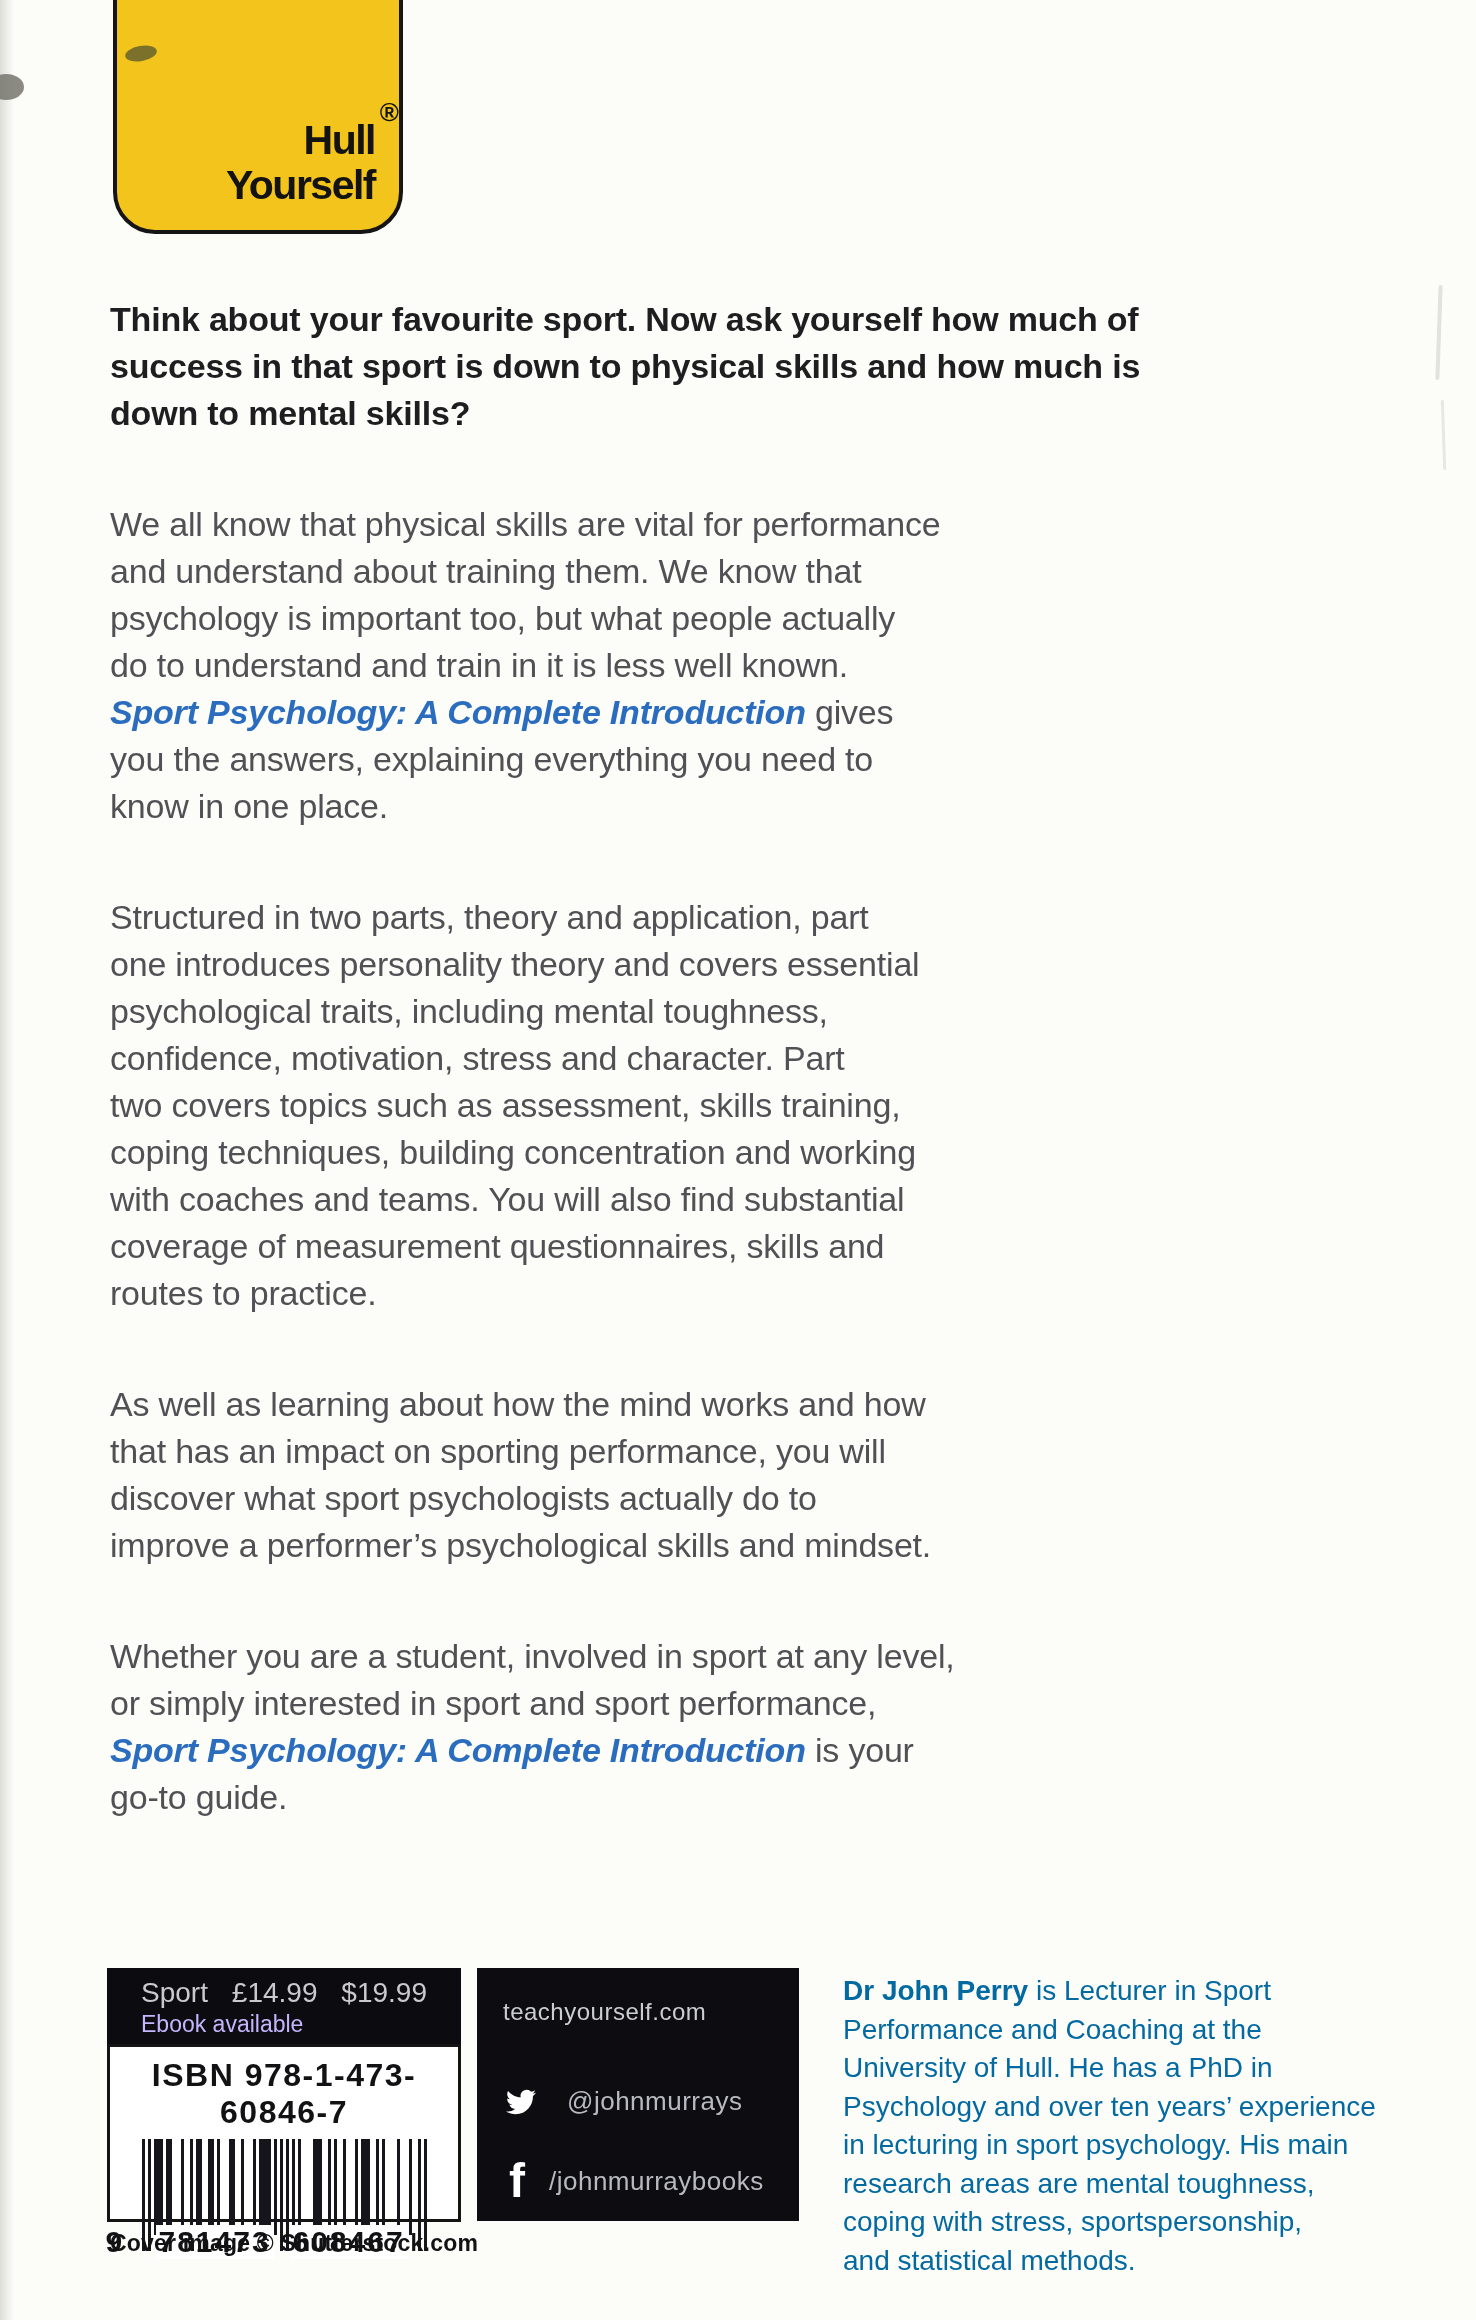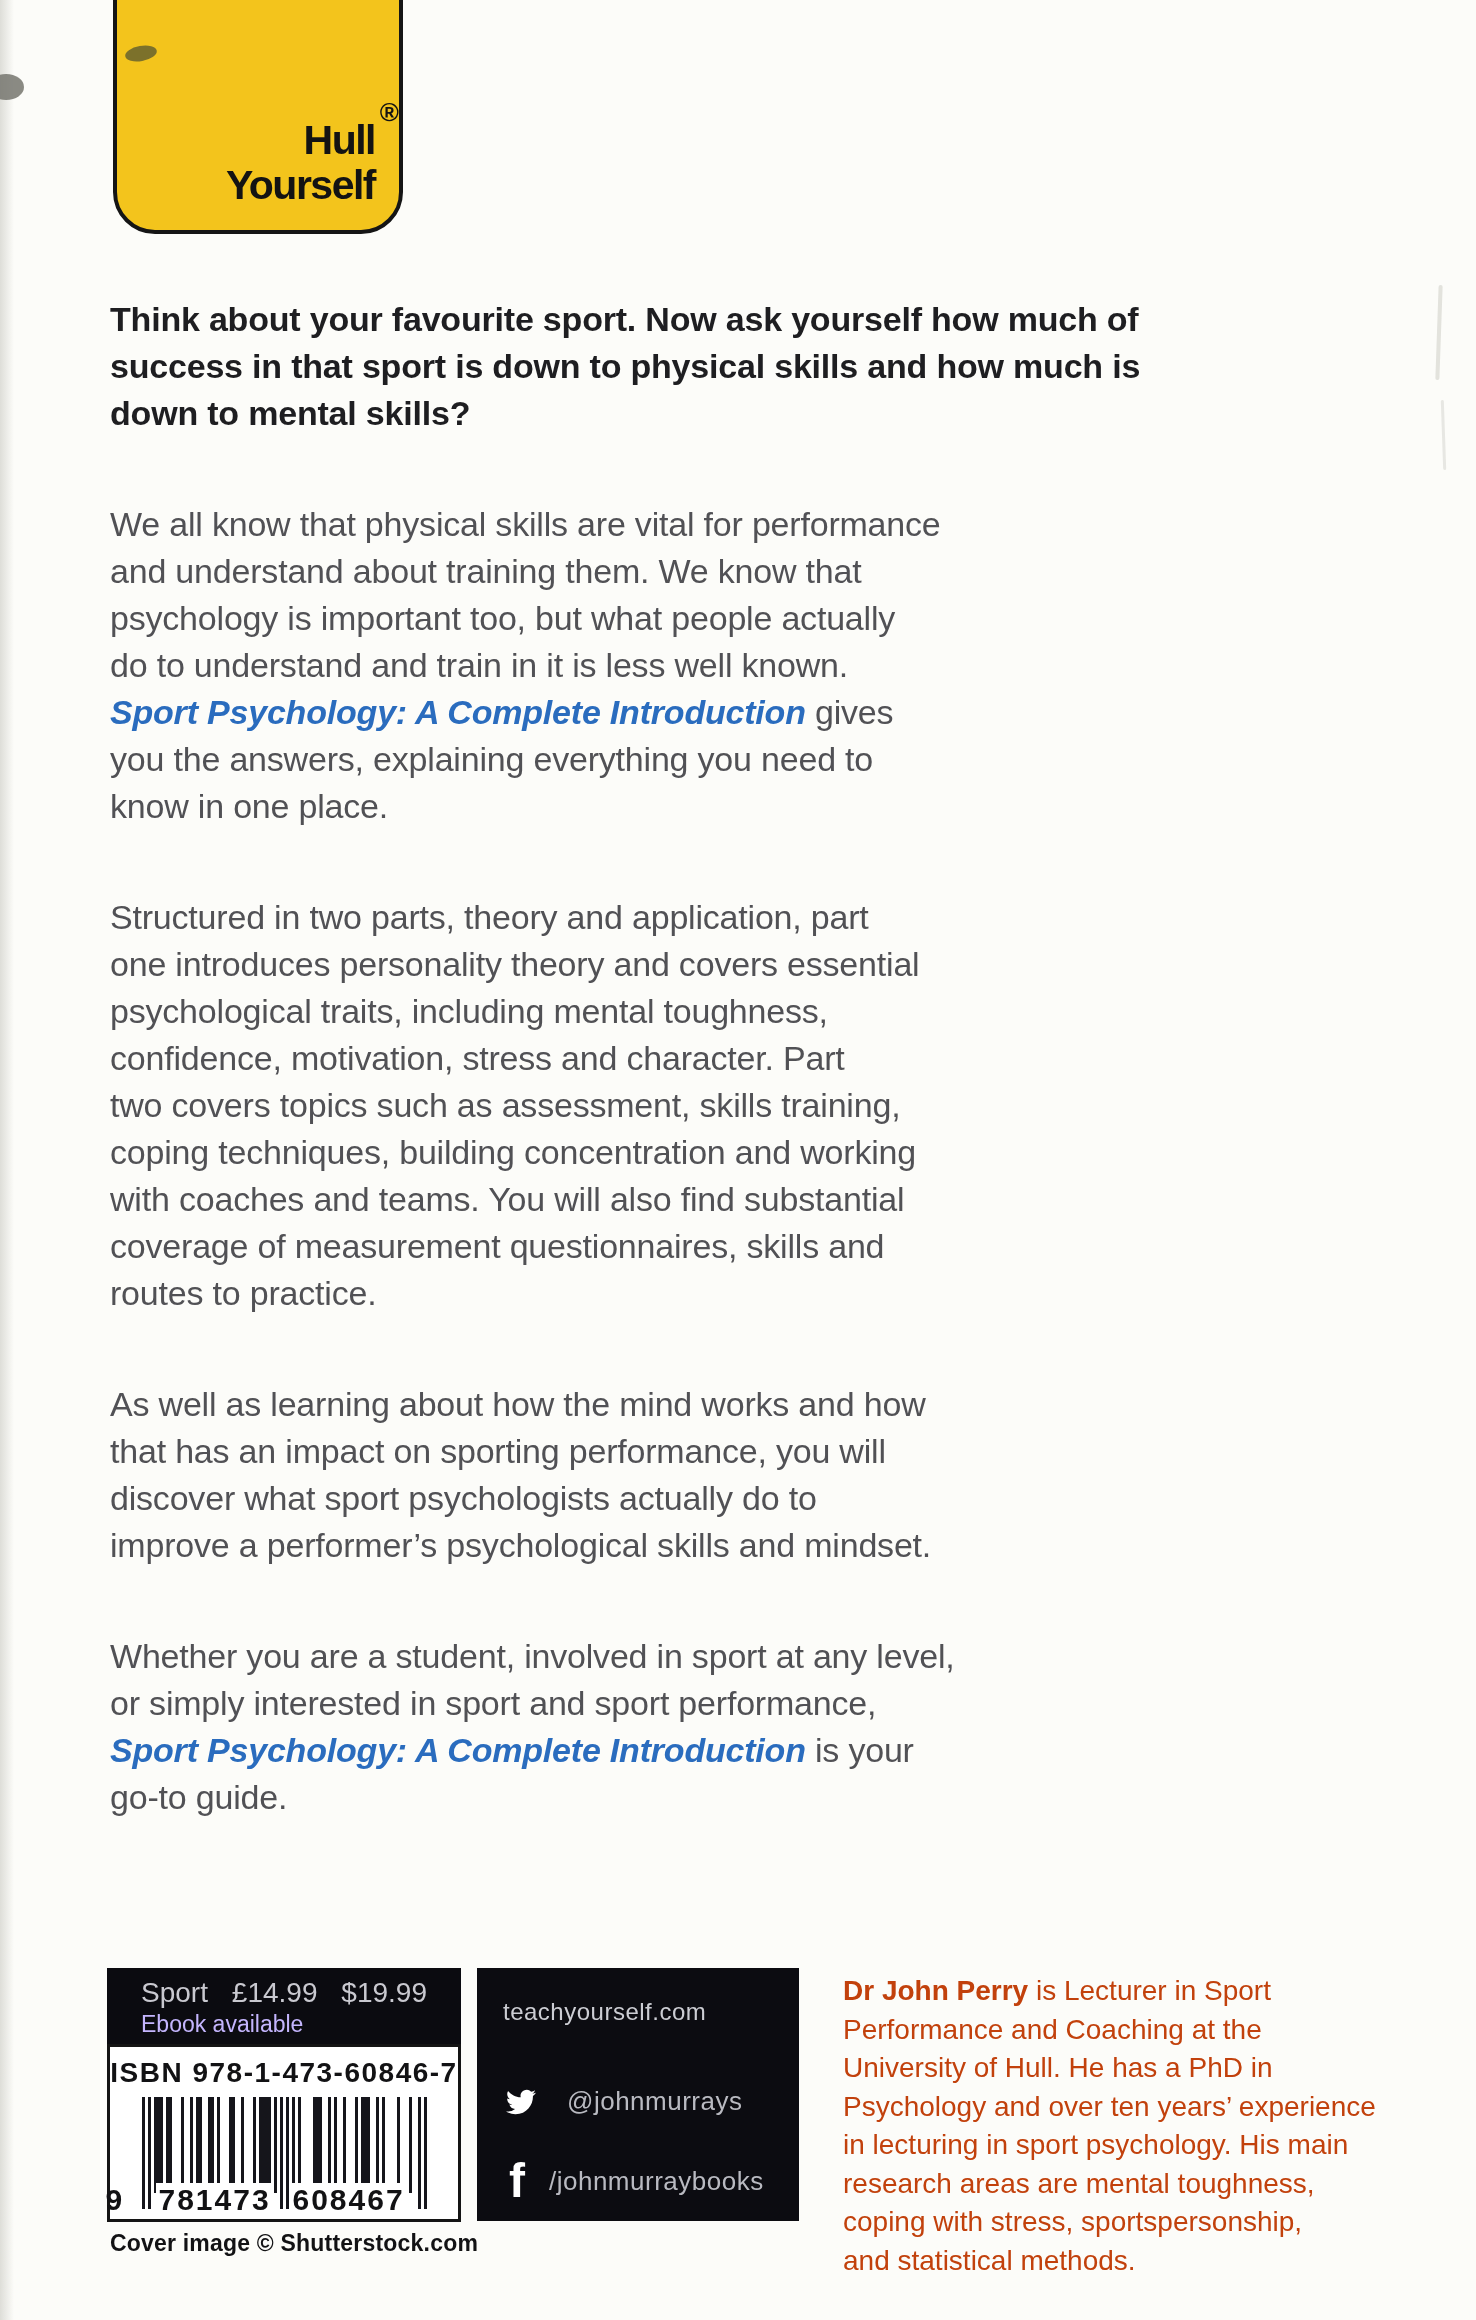--- a/index.html
+++ b/index.html
@@ -41,21 +41,21 @@
 
   
   .price-box{position:absolute;left:107px;top:1968px;width:354px;height:76px;
     background:#0b0b10;box-sizing:border-box;padding:9px 34px 0 34px;color:#c9c9d0;}
   .price-row{display:flex;justify-content:space-between;font-size:28px;line-height:32px;}
   .ebook-row{text-align:left;font-size:23px;line-height:28px;color:#c4b5fd;margin-top:1px;}
 
   
   .isbn-box{position:absolute;left:107px;top:2044px;width:354px;height:178px;
     background:#ffffff;border:3px solid #141414;box-sizing:border-box;text-align:center;}
-  .isbn-label{margin-top:10px;font-size:28px;font-weight:700;letter-spacing:1.5px;color:#121214;}
+  .isbn-label{margin-top:10px;font-size:32px;font-weight:700;letter-spacing:1.5px;color:#121214;}
   .barcode{position:relative;width:285px;height:112px;margin:8px auto 0 auto;}
   .bar{position:absolute;top:0;background:#15151b;}
   .bc-digit{position:absolute;bottom:-8px;font-size:30px;font-weight:700;
     letter-spacing:2px;color:#121214;white-space:nowrap;}
   .bc-lead{left:-36px;}
   .bc-g1{left:14px;background:#fff;padding:0 3px;}
   .bc-g2{left:148px;background:#fff;padding:0 3px;text-align:right;}
 
   .cover-credit{position:absolute;left:110px;top:2230px;
     font-size:23px;font-weight:700;color:#121214;letter-spacing:0.2px;}
@@ -65,21 +65,21 @@
     background:#0c0c11;box-sizing:border-box;color:#cccdd3;}
   .social-site{position:absolute;left:26px;top:30px;font-size:24px;letter-spacing:0.5px;}
   .social-row-tw{position:absolute;left:26px;top:118px;display:flex;align-items:center;gap:28px;}
   .social-row-fb{position:absolute;left:32px;top:192px;display:flex;align-items:center;gap:24px;}
   .social-handle{font-size:26px;color:#b9bac1;letter-spacing:0.5px;}
   .tw-icon{width:36px;height:30px;}
   .fb-glyph{font-size:48px;line-height:42px;font-weight:700;color:#ffffff;}
 
   
   .bio{position:absolute;left:843px;top:1972px;width:625px;
-    font-size:28px;line-height:38.5px;color:#c2410c;white-space:pre-line;}
+    font-size:28px;line-height:38.5px;color:#0369a1;white-space:pre-line;}
   .bio-name{font-weight:700;}
 </style>
 </head>
 <body>
 
 <div class="edge-shade"></div>
 <div class="page-smudge"></div>
 <div class="scan-mark-1"></div>
 <div class="scan-mark-2"></div>
 

